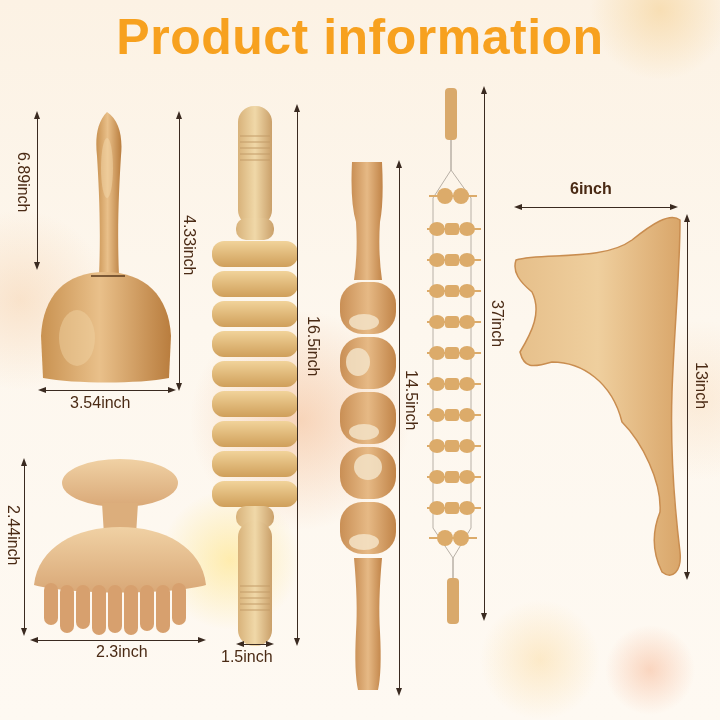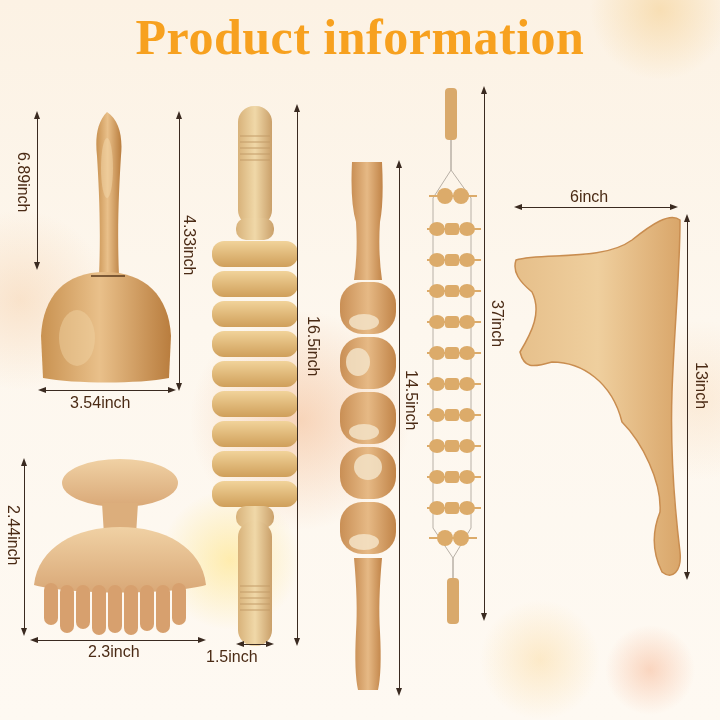--- a/index.html
+++ b/index.html
@@ -15,21 +15,21 @@
       radial-gradient(circle at 300px 420px, rgba(240,170,120,0.45) 0, rgba(240,170,120,0) 110px),
       radial-gradient(circle at 230px 560px, rgba(255,226,120,0.55) 0, rgba(255,226,120,0) 70px),
       radial-gradient(circle at 20px 300px, rgba(242,190,140,0.35) 0, rgba(242,190,140,0) 90px),
       radial-gradient(circle at 650px 670px, rgba(245,170,130,0.45) 0, rgba(245,170,130,0) 45px),
       radial-gradient(circle at 540px 660px, rgba(250,215,150,0.45) 0, rgba(250,215,150,0) 60px),
       radial-gradient(circle at 700px 400px, rgba(248,215,180,0.4) 0, rgba(248,215,180,0) 80px),
       linear-gradient(180deg, #fcf2e4 0%, #fdf7ee 45%, #fef9f2 100%);
   }
   .title {
     position: absolute; left: 0; top: 8px; width: 720px; text-align: center;
-    font-family: Liberation Serif, serif; font-weight: bold;
+    font-family: Liberation Sans, sans-serif; font-weight: bold;
     font-size: 50px; letter-spacing: 0.5px; color: #f7a11f;
   }
   .lbl {
     position: absolute; color: #4a2a14; font-size: 16px; white-space: nowrap;
     font-family: "Liberation Sans", sans-serif;
   }
   .vlbl { transform-origin: 0 0; transform: rotate(90deg); }
   .line { position: absolute; background: #3a2a20; }
   .hline { height: 1px; }
   .vline { width: 1px; }
@@ -104,21 +104,21 @@
     </g>
   </svg>
 </div>
 <div class="line vline" style="left:24px;top:462px;height:168px;"></div>
 <div class="arr-up" style="left:21px;top:458px;"></div>
 <div class="arr-down" style="left:21px;top:628px;"></div>
 <div class="lbl vlbl" style="left:22px;top:505px;">2.44inch</div>
 <div class="line hline" style="left:34px;top:640px;width:166px;"></div>
 <div class="arr-left" style="left:30px;top:637px;"></div>
 <div class="arr-right" style="left:198px;top:637px;"></div>
-<div class="lbl" style="left:88px;top:643px;">2.3inch</div>
+<div class="lbl" style="left:96px;top:643px;">2.3inch</div>
 
 <div class="product" style="left:210px;top:106px;">
   <svg width="90" height="540" viewBox="0 0 90 540">
     <defs>
       <linearGradient id="rg" x1="0" x2="1">
         <stop offset="0" stop-color="#d8b27a"></stop>
         <stop offset="0.5" stop-color="#f0d8a8"></stop>
         <stop offset="1" stop-color="#caa06a"></stop>
       </linearGradient>
       <linearGradient id="rd" x1="0" x2="0" y1="0" y2="1">
@@ -157,21 +157,21 @@
       </g>
   </svg>
 </div>
 <div class="line vline" style="left:297px;top:108px;height:534px;"></div>
 <div class="arr-up" style="left:294px;top:104px;"></div>
 <div class="arr-down" style="left:294px;top:638px;"></div>
 <div class="lbl vlbl" style="left:322px;top:316px;">16.5inch</div>
 <div class="line hline" style="left:240px;top:644px;width:28px;"></div>
 <div class="arr-left" style="left:236px;top:641px;"></div>
 <div class="arr-right" style="left:266px;top:641px;"></div>
-<div class="lbl" style="left:206px;top:648px;text-align:center;">1.5inch</div>
+<div class="lbl" style="left:221px;top:648px;text-align:center;">1.5inch</div>
 
 <div class="product" style="left:338px;top:162px;">
   <svg width="60" height="530" viewBox="0 0 60 530">
     <defs>
       <linearGradient id="cg" x1="0" x2="1">
         <stop offset="0" stop-color="#c98f55"></stop>
         <stop offset="0.5" stop-color="#e6b985"></stop>
         <stop offset="1" stop-color="#c18448"></stop>
       </linearGradient>
     </defs>
@@ -293,17 +293,17 @@
         <stop offset="0.5" stop-color="#efcf9e"></stop>
         <stop offset="1" stop-color="#d9a66a"></stop>
       </linearGradient>
     </defs>
     <path d="M4 48 C30 40 90 50 120 28 C140 12 158 0 168 8 C168 60 162 120 160 180 C158 240 162 290 168 340 C170 360 160 368 150 360 C140 340 140 320 148 300 C150 270 130 230 110 210 C100 170 70 150 40 150 C20 156 12 156 8 140 C20 120 30 100 20 80 C8 70 0 60 4 48 Z" fill="url(#gg)" stroke="#c98d50" stroke-width="1.5"></path>
   </svg>
 </div>
 <div class="line hline" style="left:518px;top:207px;width:156px;"></div>
 <div class="arr-left" style="left:514px;top:204px;"></div>
 <div class="arr-right" style="left:670px;top:204px;"></div>
-<div class="lbl" style="left:570px;top:188px;">6inch</div>
+<div class="lbl" style="left:570px;top:180px;font-weight:bold;">6inch</div>
 <div class="line vline" style="left:687px;top:217px;height:358px;"></div>
 <div class="arr-up" style="left:684px;top:214px;"></div>
 <div class="arr-down" style="left:684px;top:572px;"></div>
 <div class="lbl vlbl" style="left:710px;top:362px;">13inch</div>
 
 </body></html>

